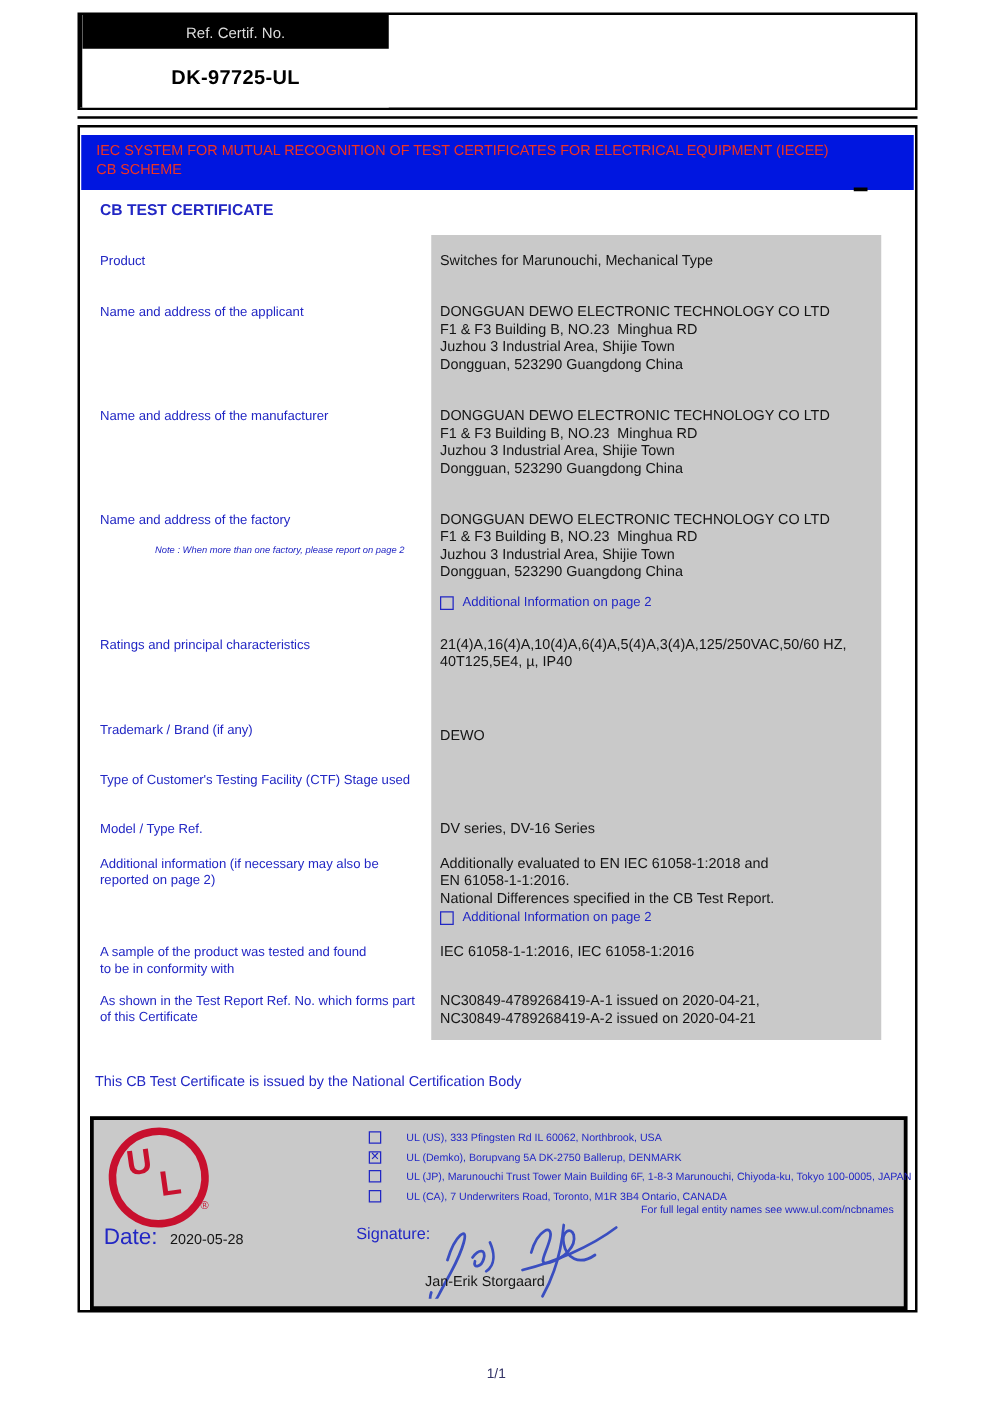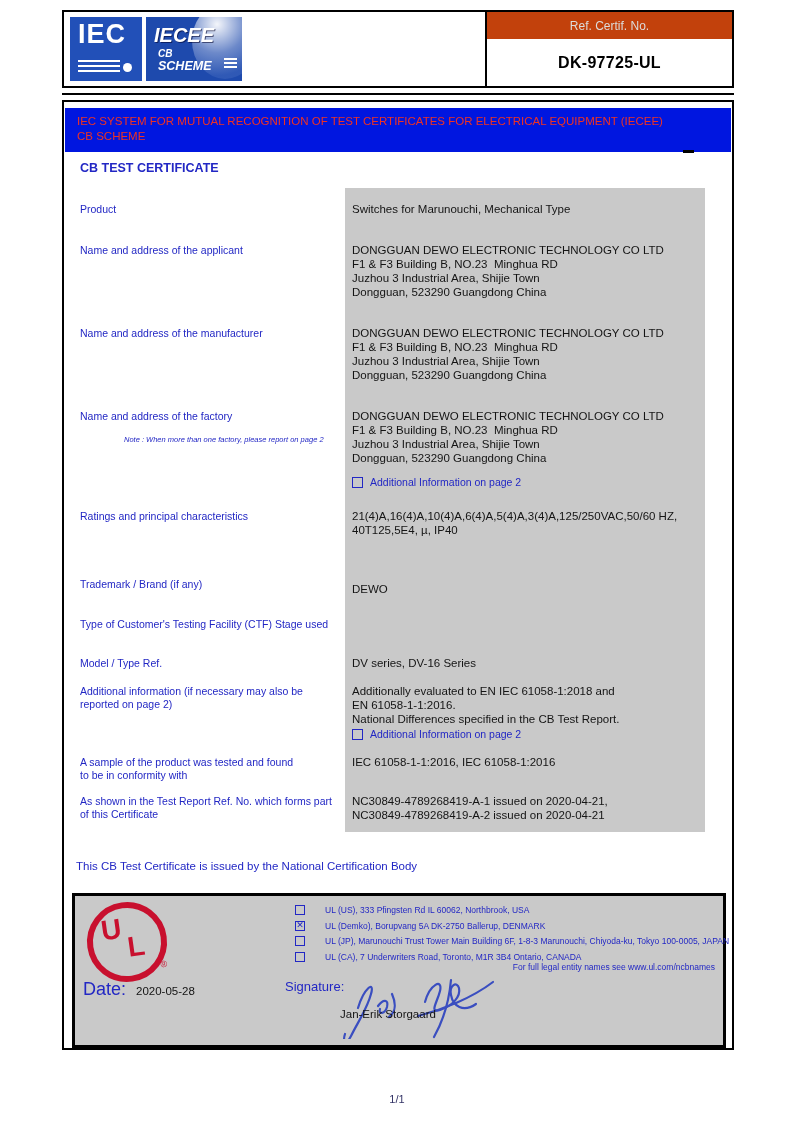--- a/index.html
+++ b/index.html
@@ -21,21 +21,21 @@
   .globe { position:absolute; right:-16px; top:-14px; width:66px; height:76px; border-radius:50%;
            background:radial-gradient(circle at 38% 28%, rgba(255,255,255,0.95), rgba(255,255,255,0.35) 42%, rgba(150,175,230,0.15) 75%); }
   .iecee-text { position:absolute; left:8px; top:7px; font-style:italic; font-weight:bold; font-size:20px;
                 text-shadow:1px 1px 0 rgba(0,0,40,.55); }
   .iecee-cb { position:absolute; left:12px; top:31px; font-size:10px; font-weight:bold; font-style:italic; }
   .iecee-scheme { position:absolute; left:12px; top:42px; font-size:12.5px; font-weight:bold; font-style:italic; }
   .scheme-lines { position:absolute; right:5px; bottom:13px; width:13px; }
   .scheme-lines i { display:block; height:2px; background:#fff; margin-top:2px; }
   .header-divider { width:2px; background:#000; }
   .header-right { width:245px; display:flex; flex-direction:column; background:#fff; }
-  .ref-bar { height:27px; background:#c2410c; color:#dcdcdc; display:flex; align-items:center;
+  .ref-bar { height:27px; background:#000000; color:#dcdcdc; display:flex; align-items:center;
              justify-content:center; font-size:12px; }
   .ref-value { flex:1; display:flex; align-items:center; justify-content:center;
                font-weight:bold; font-size:16px; color:#000; letter-spacing:.3px; }
 
   .sep-line { position:absolute; left:62px; top:93px; width:672px; height:0; border-top:2px solid #000; }
 
   
   .main-box { position:absolute; left:62px; top:100px; width:672px; height:950px;
               border:2px solid #000; background:#fff; }
   .banner { position:absolute; left:1px; right:1px; top:6px; height:44px; background:#0016e0;
@@ -69,53 +69,31 @@
   .offices { position:absolute; left:220px; top:9px; }
   .office-row { display:flex; gap:20px; height:15.5px; }
   .office-row .cbx { width:10px; height:10px; }
   .office-label { color:#2227c4; font-size:8.5px; white-space:nowrap; }
   .legal-note { position:absolute; right:8px; top:66px; color:#2227c4; font-size:8.5px; }
   .date-row { position:absolute; left:8px; top:83px; display:flex; align-items:baseline; gap:10px; }
   .date-label { color:#2227c4; font-size:18px; }
   .date-value { color:#141414; font-size:11.5px; }
   .sig-label { position:absolute; left:210px; top:83px; color:#2227c4; font-size:13px; }
   .sig-svg { position:absolute; left:255px; top:68px; }
-  .signatory { position:absolute; left:265px; top:112px; color:#141414; font-size:11.5px;text-align:right; }
+  .signatory { position:absolute; left:265px; top:124px; color:#141414; font-size:11.5px;text-align:right; }
 
   .page-footer { position:absolute; left:0; top:1093px; width:100%; text-align:center;
                  color:#333366; font-size:11px; }
 </style>
 </head>
 <body>
 
 <div class="page">
 
   <div class="header-box">
-    <div class="header-left">
-      <div class="iec-logo">
-        <span class="iec-text">IEC</span>
-        <span class="iec-lines">
-            <i></i>
-            <i></i>
-            <i></i>
-          </span>
-        <span class="iec-dot"></span>
-      </div>
-      <div class="iecee-logo">
-        <span class="globe"></span>
-        <span class="iecee-text">IECEE</span>
-        <span class="iecee-cb">CB</span>
-        <span class="iecee-scheme">SCHEME</span>
-        <span class="scheme-lines">
-            <i></i>
-            <i></i>
-            <i></i>
-          </span>
-      </div>
-    </div>
     <div class="header-divider"></div>
     <div class="header-right">
       <div class="ref-bar">Ref. Certif. No.</div>
       <div class="ref-value">DK-97725-UL</div>
     </div>
   </div>
 
   <div class="sep-line"></div>
 
   <div class="main-box">

